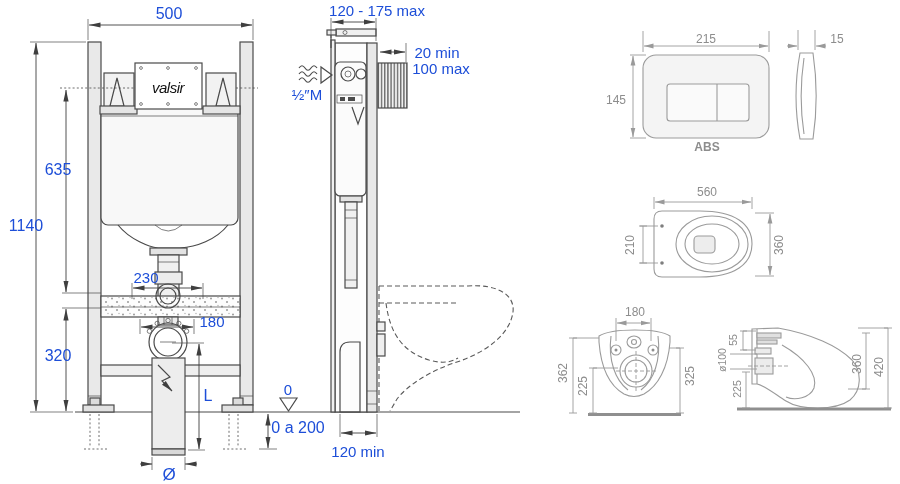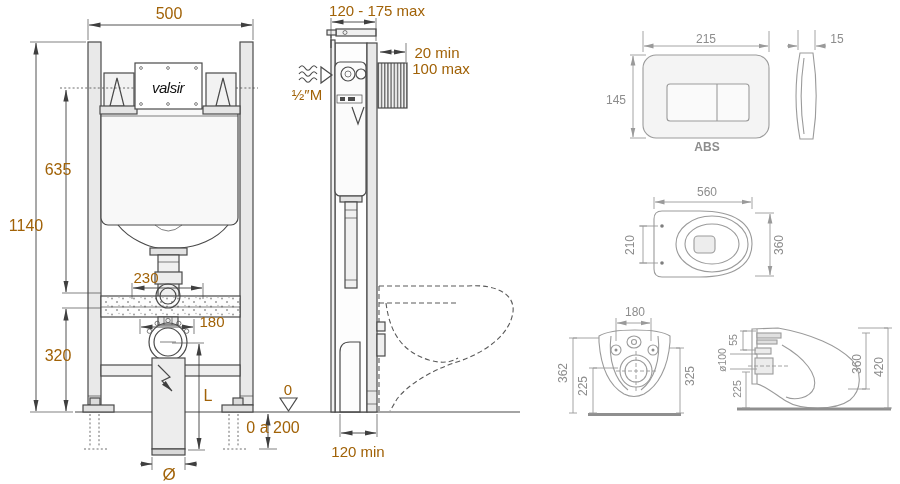--- a/index.html
+++ b/index.html
@@ -1,19 +1,19 @@
 <!DOCTYPE html>
 <html><head>
 <meta charset="utf-8">
 <style>
   html,body{margin:0;padding:0;background:#fff;}
   .canvas{position:relative;width:900px;height:484px;background:#ffffff;overflow:hidden;
           font-family:"Liberation Sans",sans-serif;}
   .canvas svg{position:absolute;left:0;top:0;}
-  .lbl{position:absolute;font-size:15px;color:#a16207;white-space:nowrap;
+  .lbl{position:absolute;font-size:15px;color:#1d4ed8;white-space:nowrap;
        transform:translate(-50%,-50%);line-height:1;}
   .big{font-size:16px;}
   .sm{font-size:12px;color:#8d8d8d;}
   .xs{font-size:10.5px;color:#8d8d8d;}
   .rot{transform:translate(-50%,-50%) rotate(-90deg);}
   .logo{font-size:15px;font-weight:normal;font-style:italic;color:#111;letter-spacing:-0.5px;}
   
   .ln{stroke:#4a4a4a;stroke-width:1.2;fill:none;}
   .lnf{stroke:#4a4a4a;stroke-width:1.2;}
   .thin{stroke:#4a4a4a;stroke-width:0.7;fill:none;}
@@ -379,21 +379,21 @@
 </svg>
 
   <span class="lbl big" style="left:169px;top:14px;">500</span>
   <span class="lbl big" style="left:10px;top:226px;padding-left:32px;">1140</span>
   <span class="lbl big" style="left:58px;top:170px;">635</span>
   <span class="lbl big" style="left:58px;top:356px;">320</span>
   <span class="lbl" style="left:146px;top:277px;">230</span>
   <span class="lbl" style="left:212px;top:321px;">180</span>
   <span class="lbl big" style="left:208px;top:396px;">L</span>
   <span class="lbl" style="left:288px;top:389px;">0</span>
-  <span class="lbl big" style="left:273px;top:428px;">0 a 200</span>
+  <span class="lbl big" style="left:298px;top:428px;">0 a 200</span>
   <span class="lbl" style="left:169px;top:474px;font-size:17px;">Ø</span>
 
   <span class="lbl" style="left:377px;top:10px;">120 - 175 max</span>
   <span class="lbl" style="left:437px;top:52px;">20 min</span>
   <span class="lbl" style="left:441px;top:68px;">100 max</span>
   <span class="lbl" style="left:307px;top:94px;">½″M</span>
   <span class="lbl" style="left:358px;top:451px;">120 min</span>
 
   <span class="lbl sm" style="left:706px;top:39px;">215</span>
   <span class="lbl sm" style="left:799px;top:39px;margin-left:38px;">15</span>

